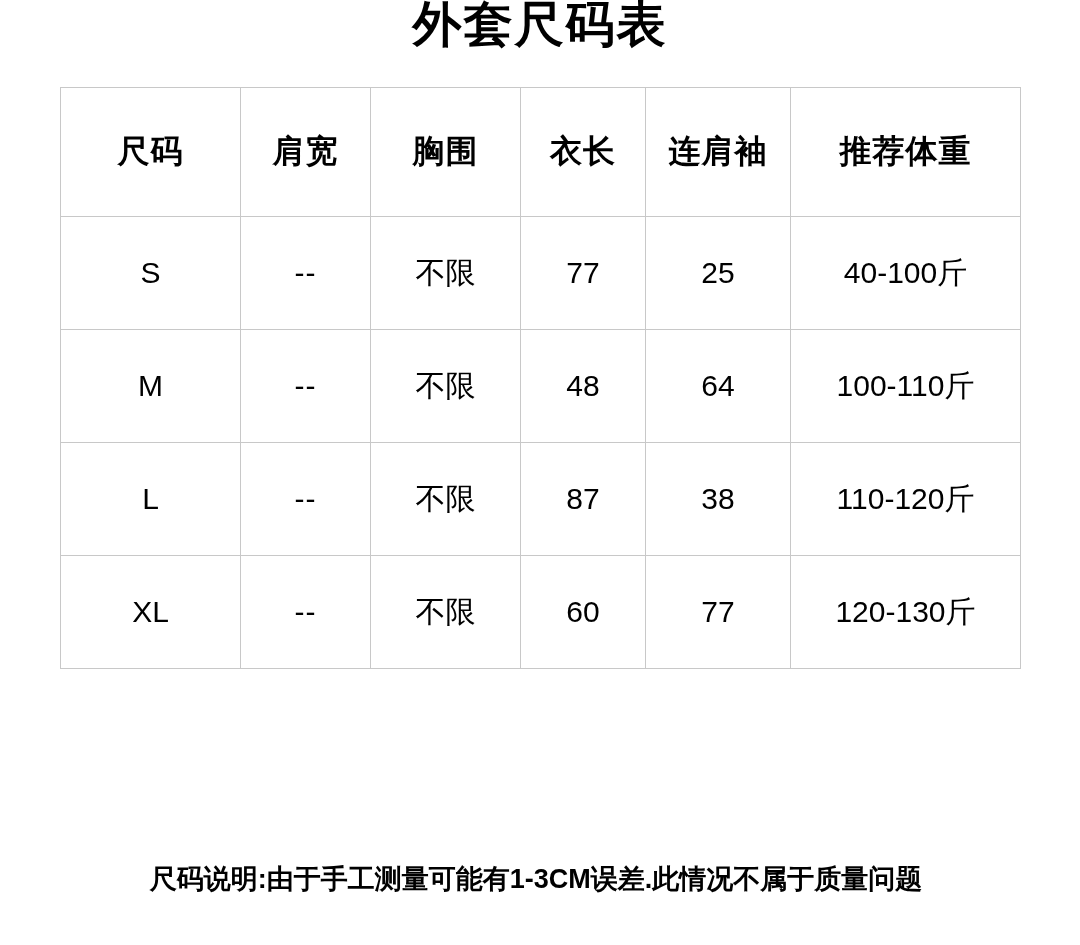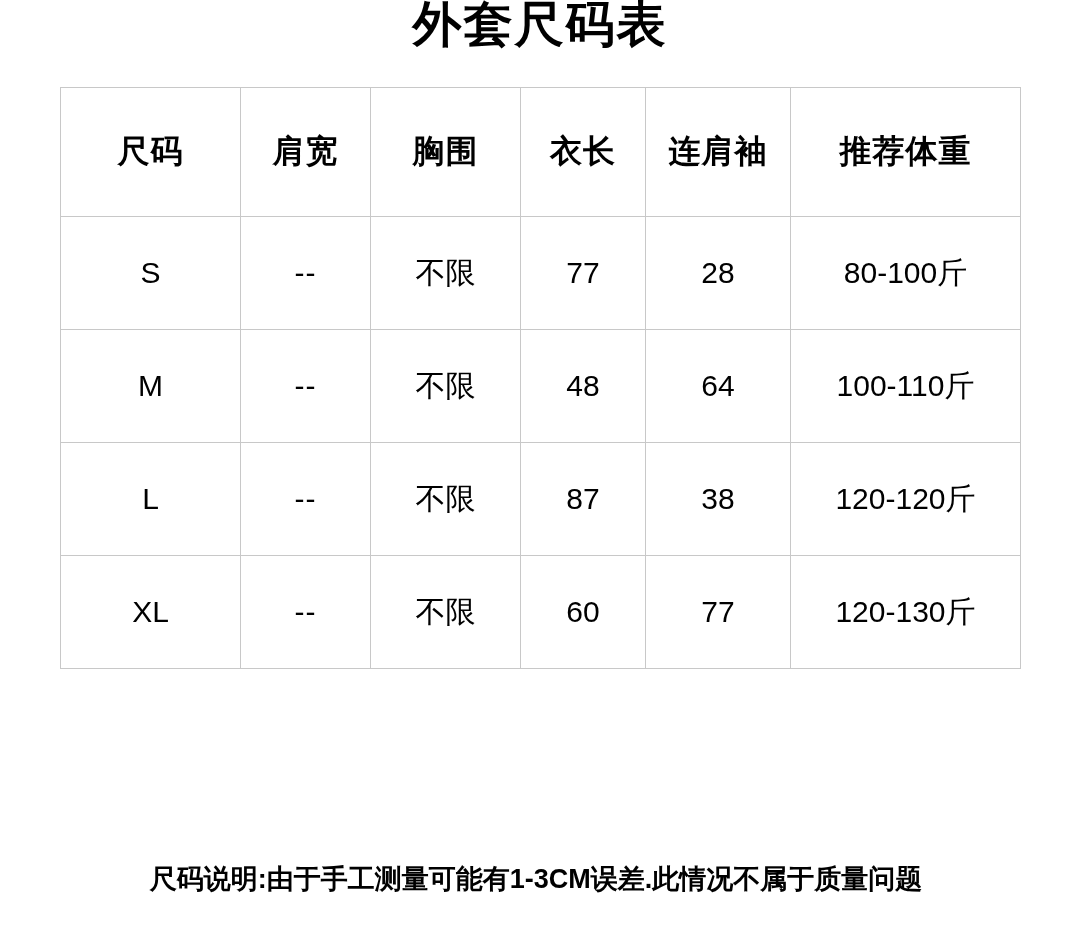--- a/index.html
+++ b/index.html
@@ -113,38 +113,38 @@
           <th>连肩袖</th>
           <th>推荐体重</th>
         </tr>
       </thead>
       <tbody>
         <tr>
           <td class="col-size">S</td>
           <td class="col-shoulder">--</td>
           <td class="col-bust">不限</td>
           <td>77</td>
-          <td>28</td>
-          <td class="col-weight">80-100斤</td>
+          <td>25</td>
+          <td class="col-weight">40-100斤</td>
         </tr>
         <tr>
           <td class="col-size">M</td>
           <td class="col-shoulder">--</td>
           <td class="col-bust">不限</td>
           <td>48</td>
           <td>64</td>
           <td class="col-weight">100-110斤</td>
         </tr>
         <tr>
           <td class="col-size">L</td>
           <td class="col-shoulder">--</td>
           <td class="col-bust">不限</td>
           <td>87</td>
           <td>38</td>
-          <td class="col-weight">120-120斤</td>
+          <td class="col-weight">110-120斤</td>
         </tr>
         <tr>
           <td class="col-size">XL</td>
           <td class="col-shoulder">--</td>
           <td class="col-bust">不限</td>
           <td>60</td>
           <td>77</td>
           <td class="col-weight">120-130斤</td>
         </tr>
       </tbody>

